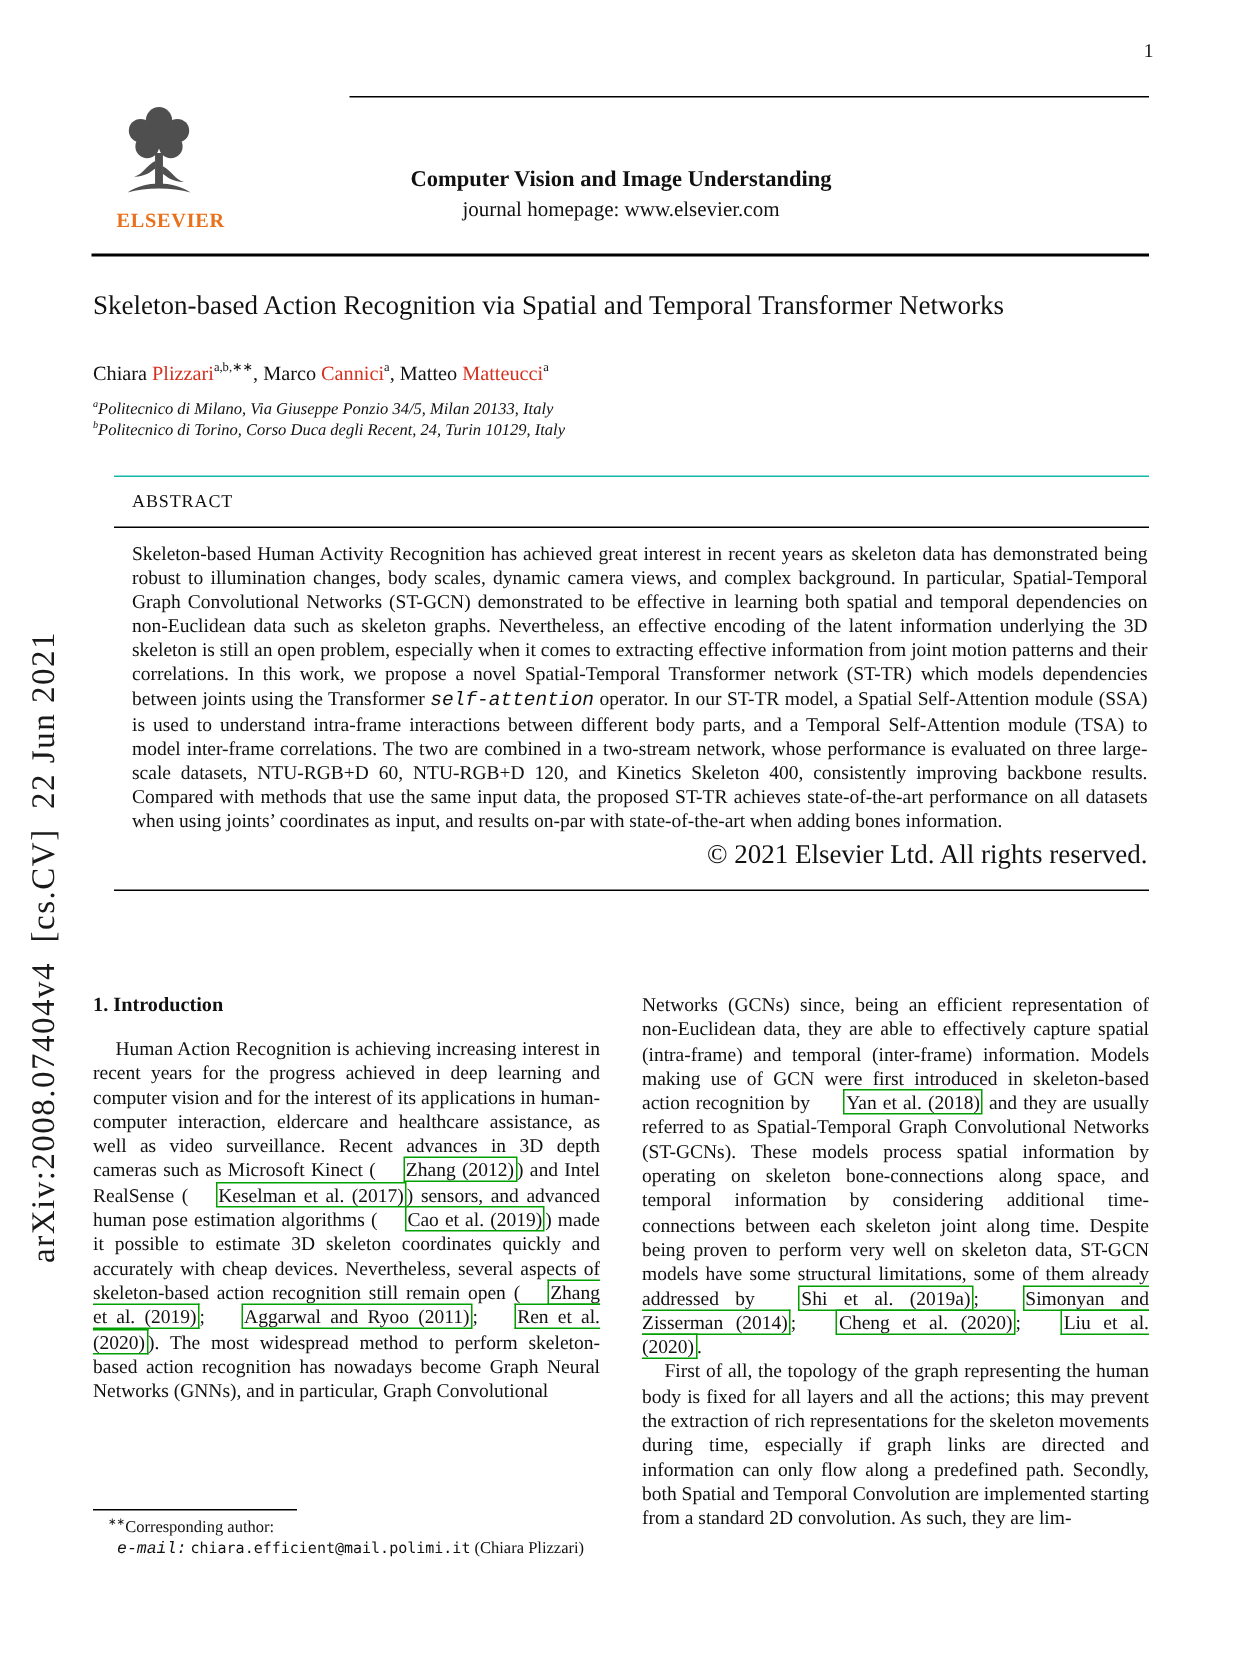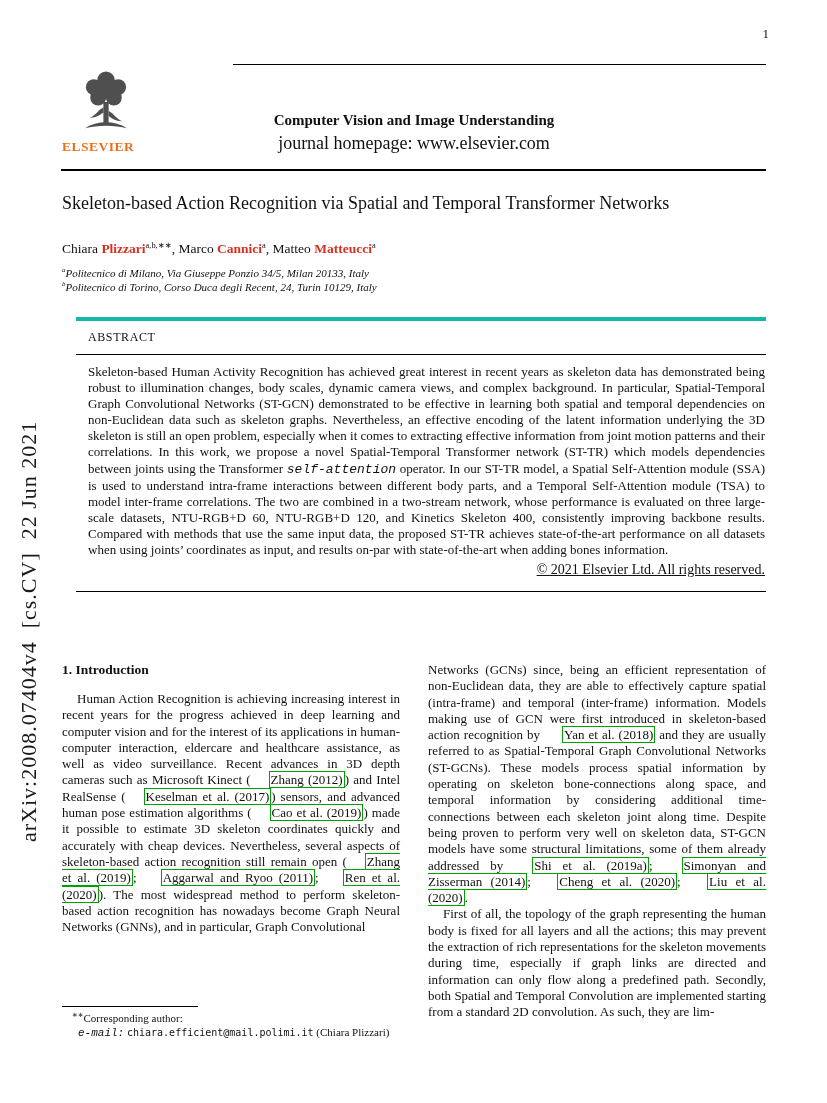--- a/index.html
+++ b/index.html
@@ -18,41 +18,41 @@
   .arxiv-label {
     position: absolute; left: 16px; top: 842px;
     transform: rotate(-90deg); transform-origin: 0 0;
     font-size: 22px; letter-spacing: 1px; white-space: pre; color: #1a1a1a;
   }
 
   .rule { position: absolute; border-top: 1px solid #000; }
   .rule-header-top { left: 233px; top: 64px; width: 533px; }
   .rule-header-bottom { left: 61px; top: 169px; width: 705px; border-top: 2px solid #000; }
 
-  .logo-block { position: absolute; left: 62px; top: 66px; width: 88px; text-align: left; }
+  .logo-block { position: absolute; left: 62px; top: 66px; width: 88px; text-align: right; }
   .logo-tree { display: block; margin: 0 auto; width: 70px; height: 72px; }
   .logo-wordmark { margin-top: 1px; font-size: 13.5px; font-weight: bold; color: #e9711c; letter-spacing: 0.5px; }
 
   .journal-head { position: absolute; left: 62px; top: 112px; width: 704px; text-align: center; }
   .journal-title { font-size: 15px; font-weight: bold; }
-  .journal-homepage { font-size: 18px; margin-top: 4px; }
+  .journal-homepage { font-size: 14px; margin-top: 4px; }
 
   .article-title { position: absolute; left: 62px; top: 193px; width: 704px; font-size: 18px; font-weight: normal; margin: 0; }
 
   .authors { position: absolute; left: 62px; top: 241px; width: 704px; font-size: 13.5px; }
-  .author-red { color: #d6311f; font-weight: bold; }
+  .author-red { color: #d6311f; }
   sup { font-size: 0.62em; line-height: 0; }
 
   .affiliations { position: absolute; left: 62px; top: 267px; width: 704px; font-size: 11px; font-style: italic; line-height: 13.5px; }
 
-  .abstract-box { position: absolute; left: 76px; top: 317px; width: 690px; border-top: 4px solid #14b8a6; border-bottom: 1px solid #000; }
+  .abstract-box { position: absolute; left: 76px; top: 317px; width: 690px; border-top: 1px solid #14b8a6; border-bottom: 1px solid #000; }
   .abstract-label { font-size: 12px; letter-spacing: 0.6px; padding: 9px 0 9px 12px; }
   .abstract-divider { border-top: 1px solid #000; }
   .abstract-text { margin: 0; padding: 9px 1px 0 12px; font-size: 13px; line-height: 16.1px; text-align: justify; hyphens: auto; -webkit-hyphens: auto; }
-  .abstract-copyright { text-align: right; font-size: 14px; padding: 4px 1px 13px 0; text-decoration: underline; }
+  .abstract-copyright { text-align: right; font-size: 18px; padding: 4px 1px 13px 0; }
 
   .col { position: absolute; top: 662px; width: 338px; }
   .col-left { left: 62px; }
   .col-right { left: 428px; }
   .section-heading { margin: 0 0 13px 0; font-size: 13.5px; font-weight: bold; }
   .body-par { margin: 0; font-size: 13px; line-height: 16.3px; text-align: justify; hyphens: auto; -webkit-hyphens: auto; }
   .indent { text-indent: 15px; }
 
   .cite { border: 1px solid #00a000; padding: 0 1px; margin-left: 18px; }
   .it { font-style: italic; font-family: Liberation Mono, monospace; }

